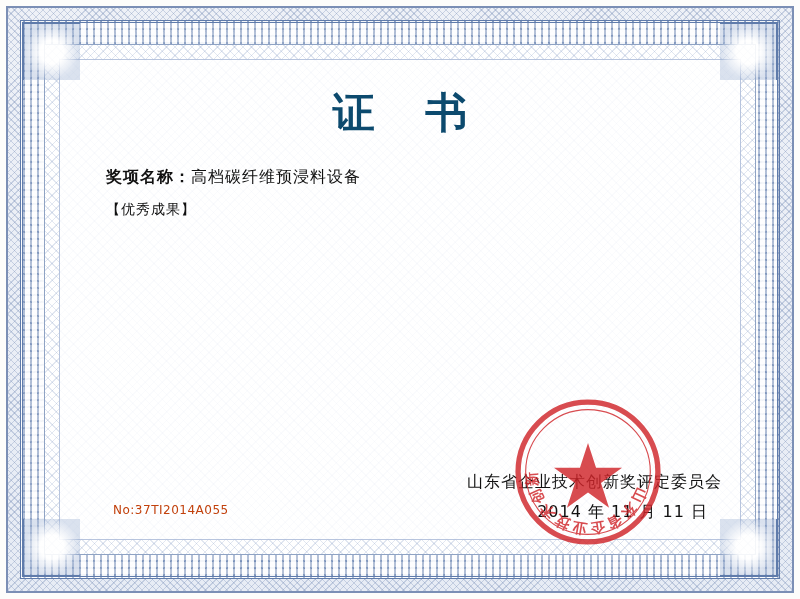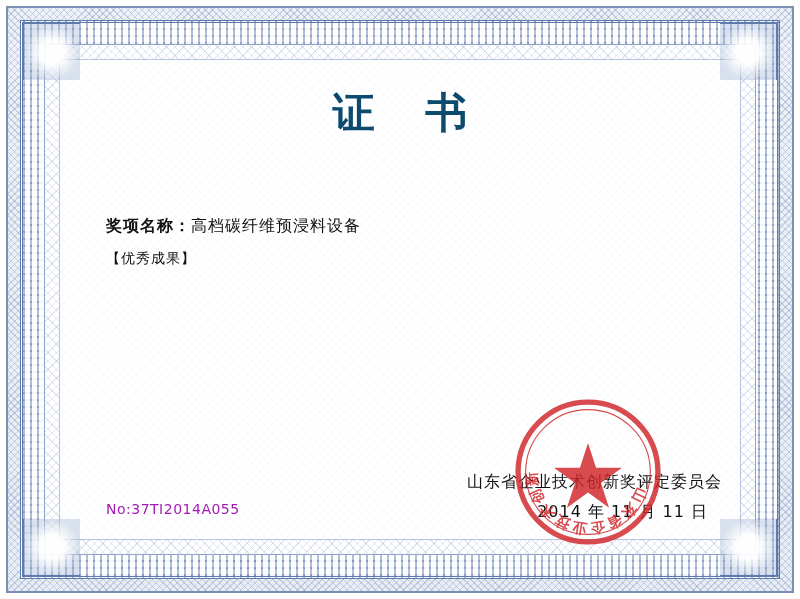--- a/index.html
+++ b/index.html
@@ -119,21 +119,21 @@
     font-family: "DejaVu Serif", "Liberation Serif", serif;
     font-weight: bold;
     font-size: 42px;
     letter-spacing: 18px;
     color: #0c4a6e;
     margin-top: 25px;
     text-indent: 18px;
   }
 
   .fields {
-    margin-top: 74px;
+    margin-top: 25px;
     padding-left: 44px;
   }
   .field-row {
     font-family: "DejaVu Sans", "Liberation Sans", sans-serif;
     font-size: 16px;
     color: #111111;
     margin-bottom: 21px;
     line-height: 1.4;
     white-space: nowrap;
   }
@@ -155,25 +155,25 @@
   }
 
   
   .footer {
     position: absolute;
     left: 0; right: 0; bottom: 6px;
     height: 80px;
   }
   .serial {
     position: absolute;
-    left: 44px;
+    left: 51px;
     bottom: 14px;
     font-family: "DejaVu Sans", "Liberation Sans", sans-serif;
-    font-size: 14px;
-    color: #a21caf;
+    font-size: 12px;
+    color: #c2410c;
     letter-spacing: 0.5px;
   }
   .issuer {
     position: absolute;
     right: 16px;
     bottom: 38px;
     font-family: "DejaVu Sans", "Liberation Sans", sans-serif;
     font-size: 16px;
     color: #111111;
     letter-spacing: 1px;

